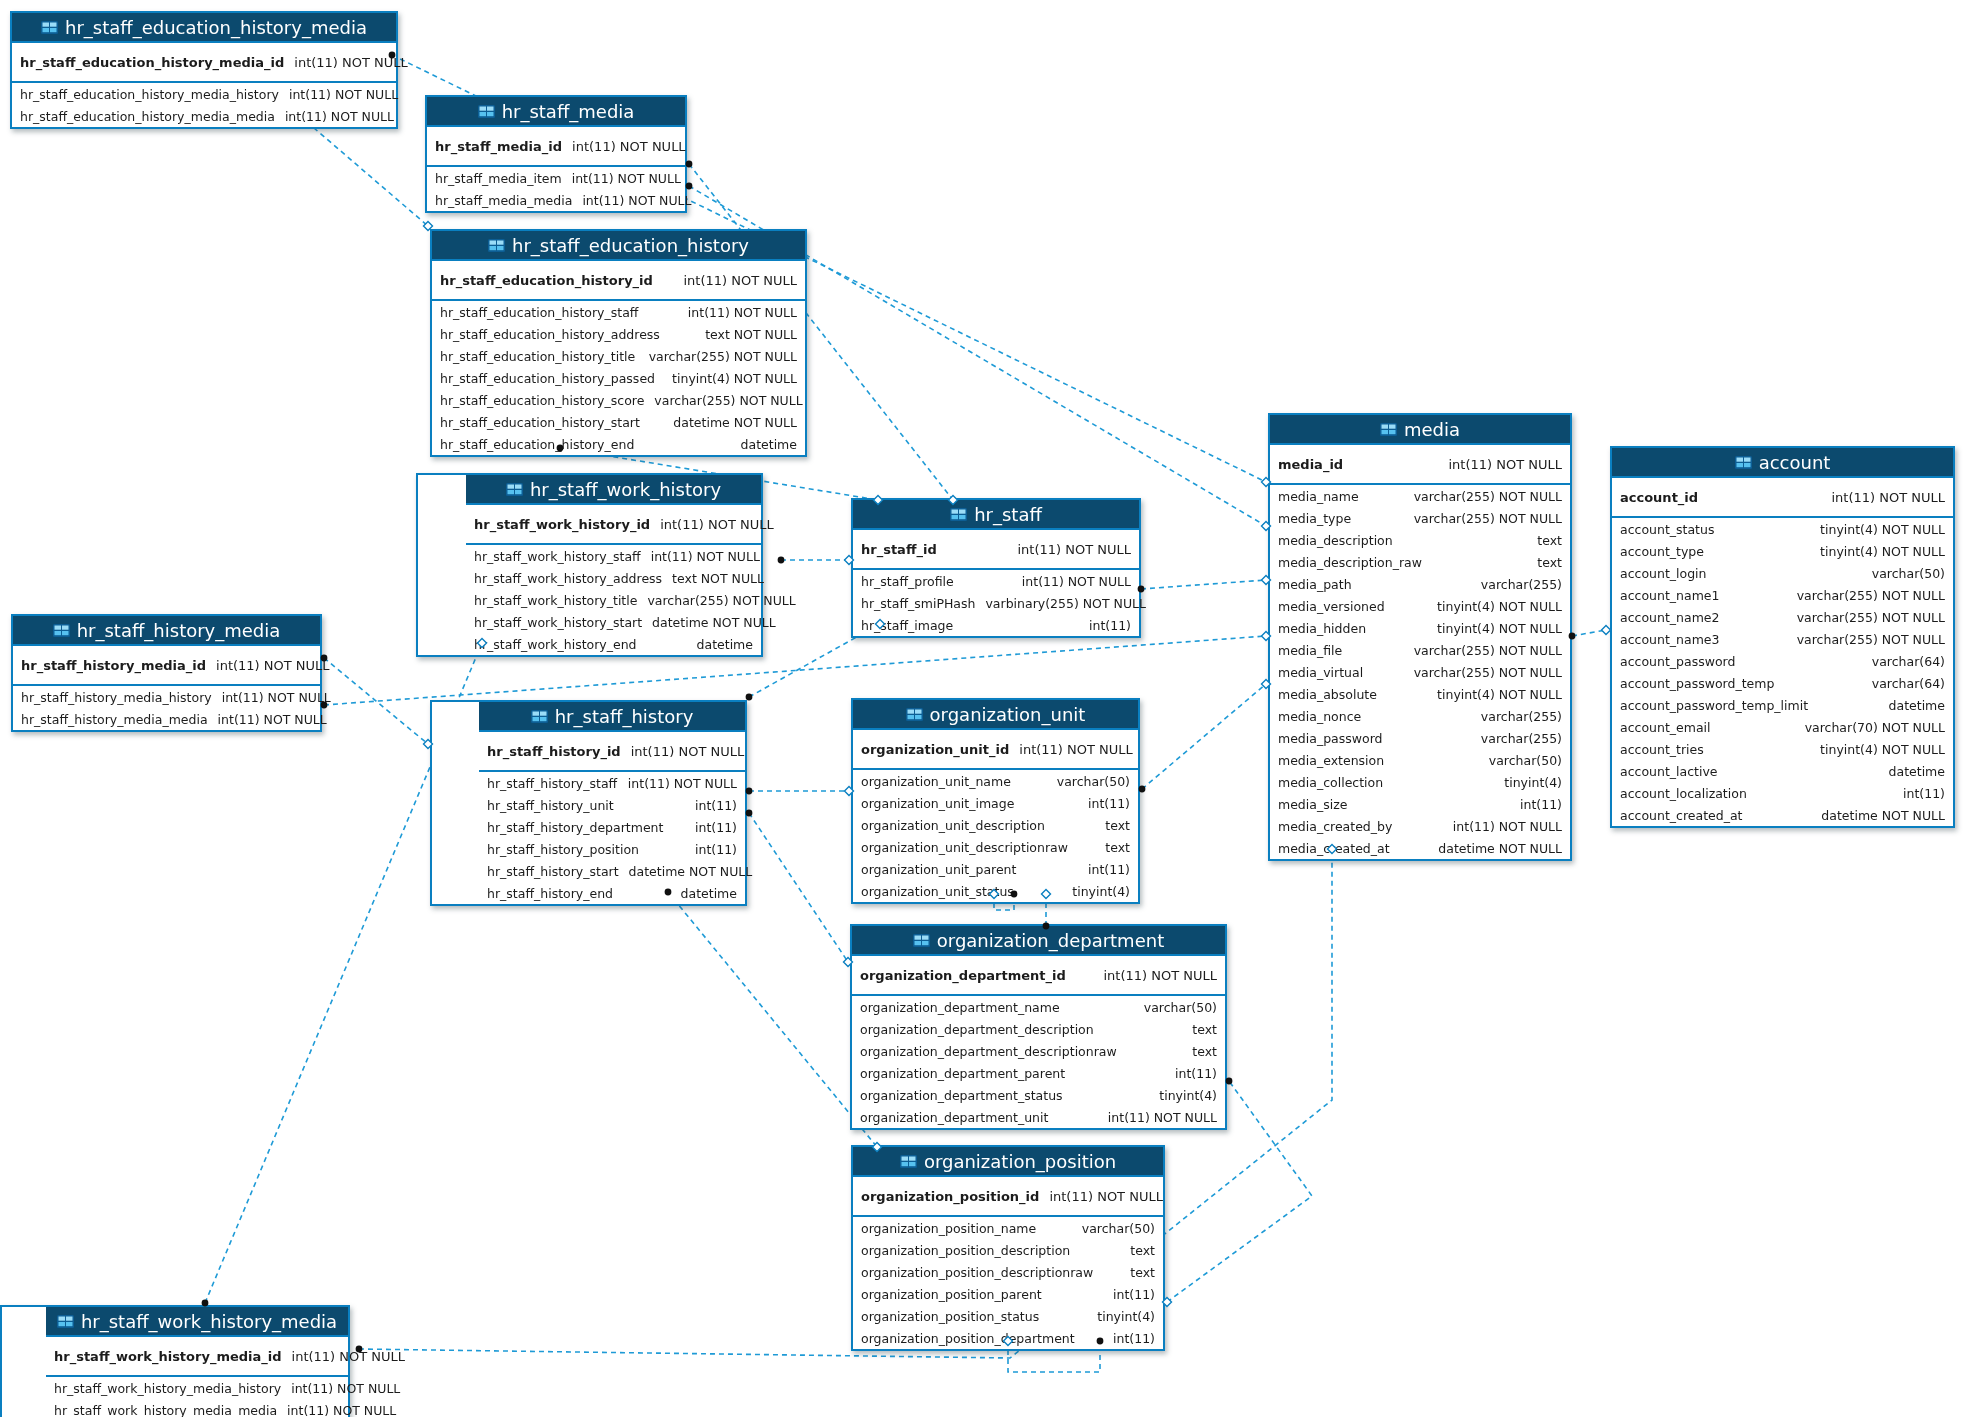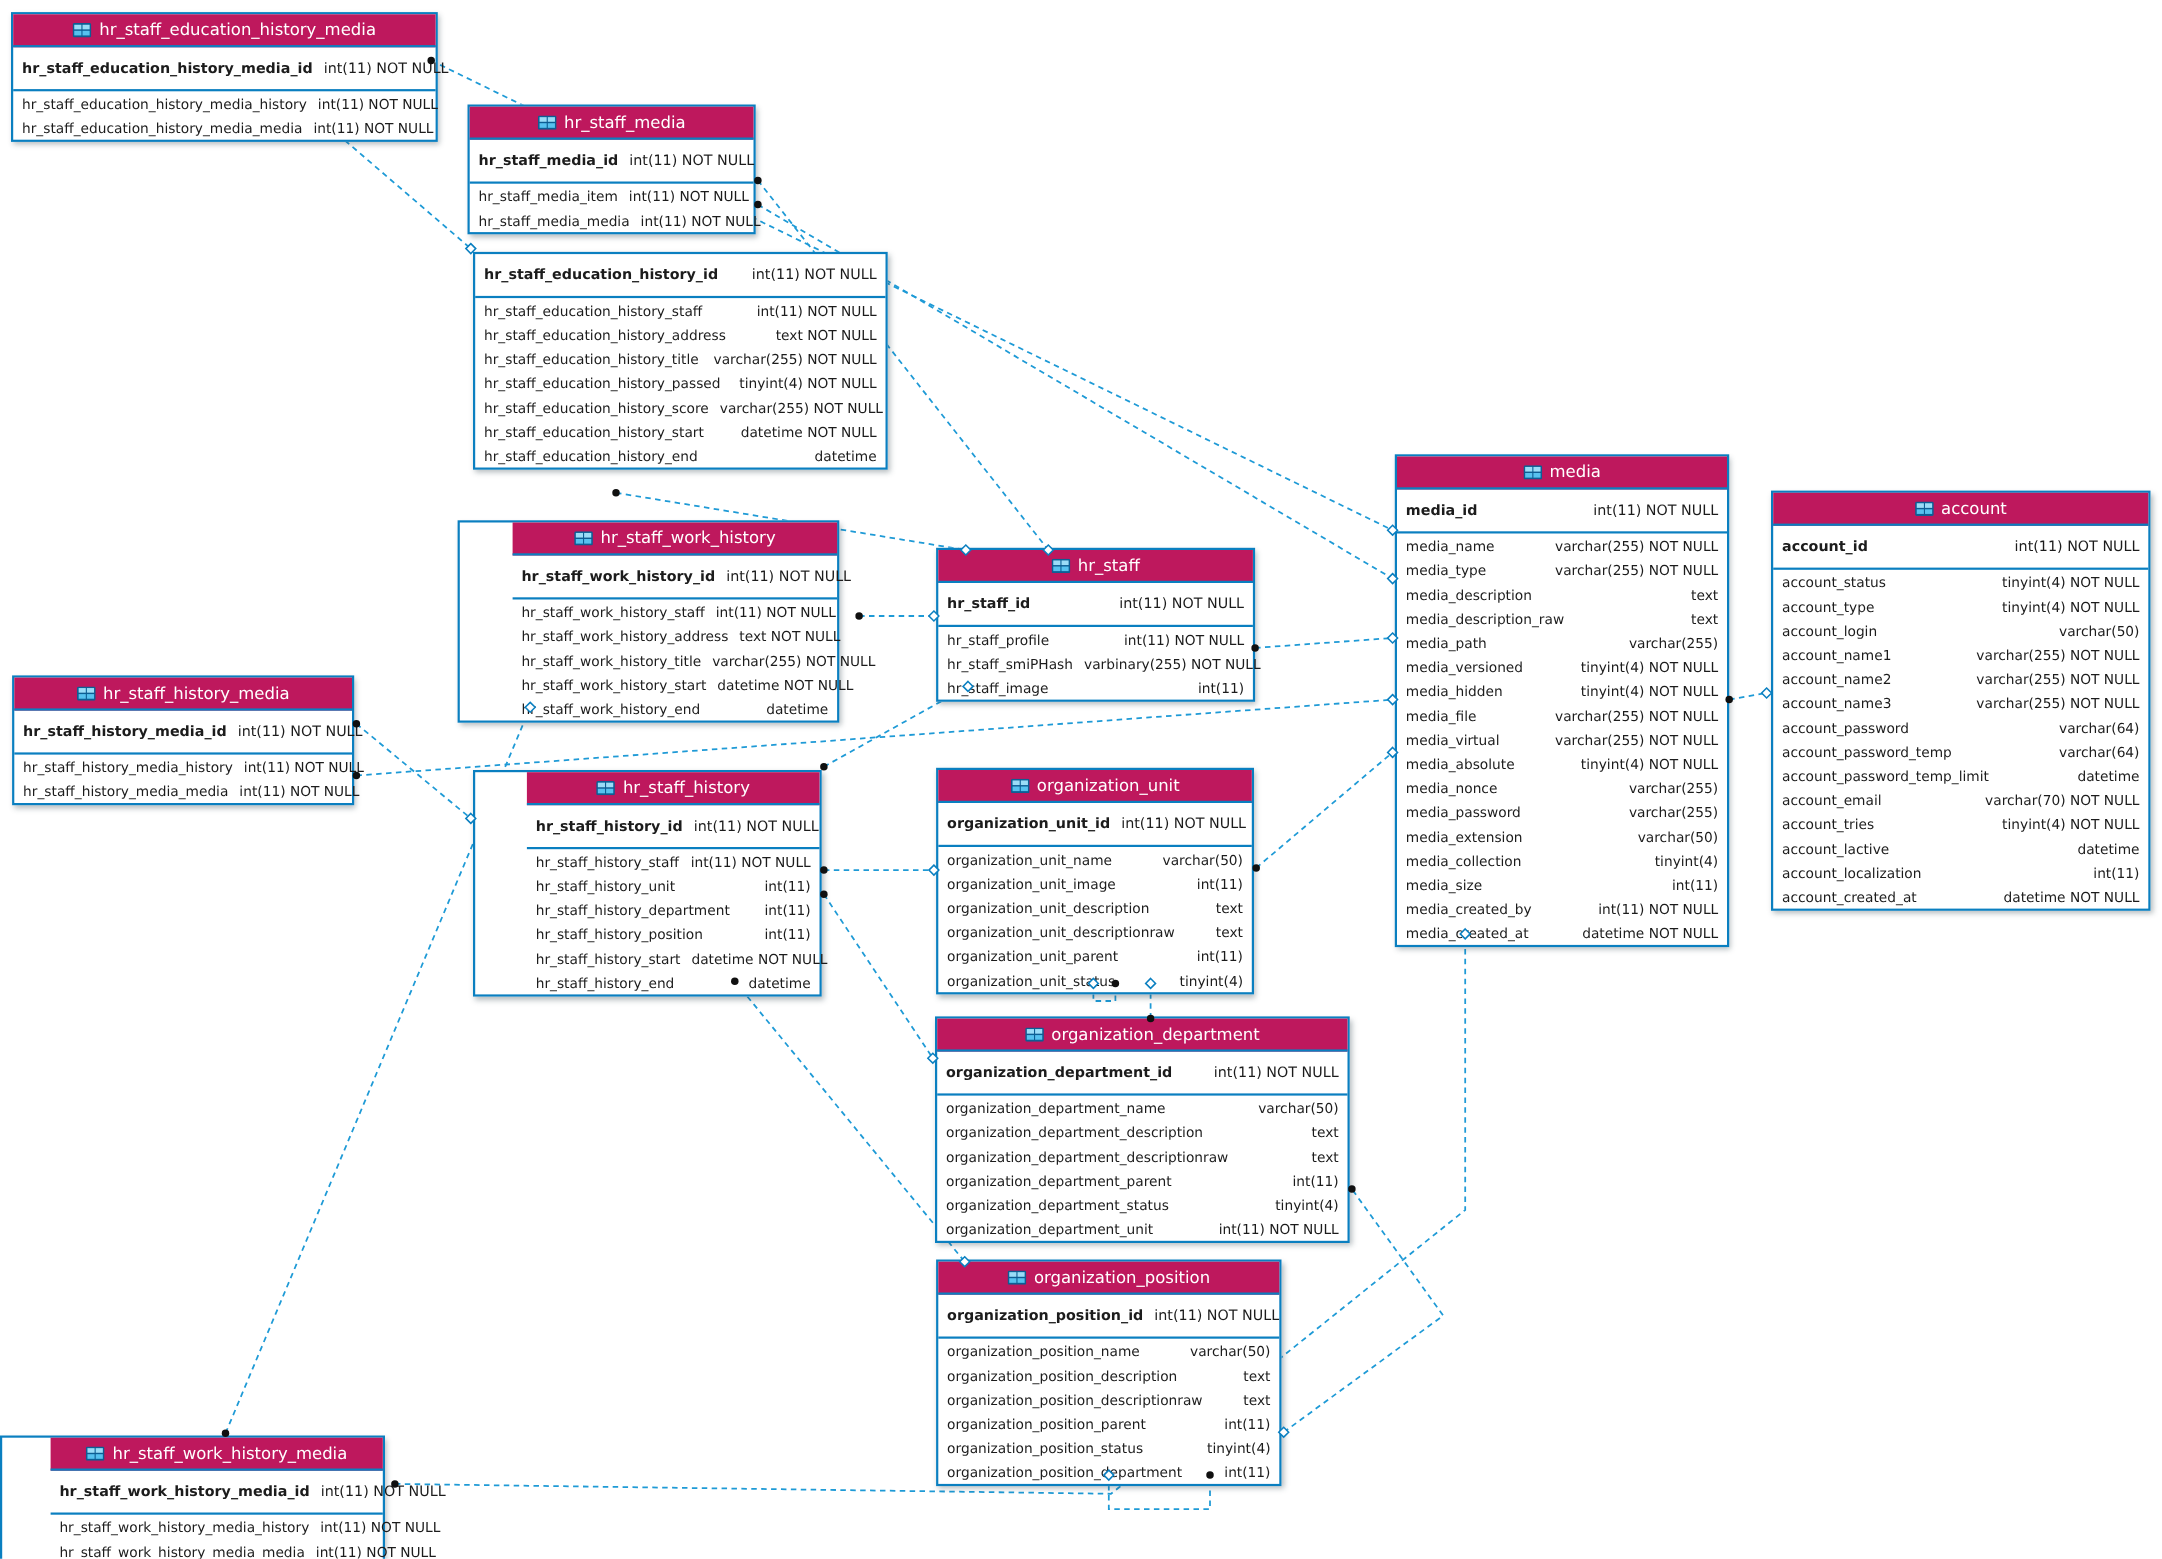--- a/index.html
+++ b/index.html
@@ -5,23 +5,23 @@
   html,body{margin:0;padding:0;background:#ffffff;}
   body{width:1965px;height:1417px;position:relative;overflow:hidden;
        font-family:"DejaVu Sans","Liberation Sans",sans-serif;}
   #canvas{position:absolute;left:0;top:0;width:1965px;height:1417px;}
   svg.layer{position:absolute;left:0;top:0;}
   #wires{z-index:1;}
   #markers{z-index:3;pointer-events:none;}
   .tbl{position:absolute;z-index:2;background:#ffffff;border:2px solid #0a7fc0;
        box-sizing:border-box;box-shadow:2px 3px 5px rgba(40,60,70,.35);
        font-size:12.5px;color:#1c1c1c;cursor:default;}
-  .tbl-header{background:#be185d;color:#ffffff;height:30px;box-sizing:border-box;
+  .tbl-header{background:#0c4a6e;color:#ffffff;height:30px;box-sizing:border-box;
        display:flex;align-items:center;justify-content:center;gap:7px;
-       font-size:15px;border-bottom:2px solid #0a7fc0;white-space:nowrap;}
+       font-size:18px;border-bottom:2px solid #0a7fc0;white-space:nowrap;}
   .tbl-header .ticon{display:block;flex:0 0 auto;}
   .row{display:flex;justify-content:space-between;align-items:center;
        height:22px;box-sizing:border-box;padding:0 8px;white-space:nowrap;}
   .row.pk{height:40px;border-bottom:2px solid #0a7fc0;font-size:13px;}
   .row.pk .col-name{font-weight:bold;}
   .row.pk .col-type{font-weight:normal;}
   .col-name{margin-right:10px;}
   .col-type{text-align:right;}
 </style>
 </head>
@@ -93,20 +93,30 @@
       <div class="row">
         <span class="col-name">hr_staff_media_item</span>
         <span class="col-type">int(11) NOT NULL</span>
       </div>
       <div class="row">
         <span class="col-name">hr_staff_media_media</span>
         <span class="col-type">int(11) NOT NULL</span>
       </div>
     </div>
     <div class="tbl" style="left: 430px; top: 229px; width: 377px;">
+      <div class="tbl-header">
+        <svg class="ticon" width="17" height="13" viewBox="0 0 17 13">
+          <rect x="0" y="0" width="17" height="13" rx="1.5" fill="#0d5e94"></rect>
+          <rect x="1.5" y="1.5" width="6.5" height="4.2" fill="#9adcf7"></rect>
+          <rect x="9" y="1.5" width="6.5" height="4.2" fill="#9adcf7"></rect>
+          <rect x="1.5" y="7" width="6.5" height="4.2" fill="#56c1ef"></rect>
+          <rect x="9" y="7" width="6.5" height="4.2" fill="#56c1ef"></rect>
+        </svg>
+        <span>hr_staff_education_history</span>
+      </div>
       <div class="row pk">
         <span class="col-name">hr_staff_education_history_id</span>
         <span class="col-type">int(11) NOT NULL</span>
       </div>
       <div class="row">
         <span class="col-name">hr_staff_education_history_staff</span>
         <span class="col-type">int(11) NOT NULL</span>
       </div>
       <div class="row">
         <span class="col-name">hr_staff_education_history_address</span>

